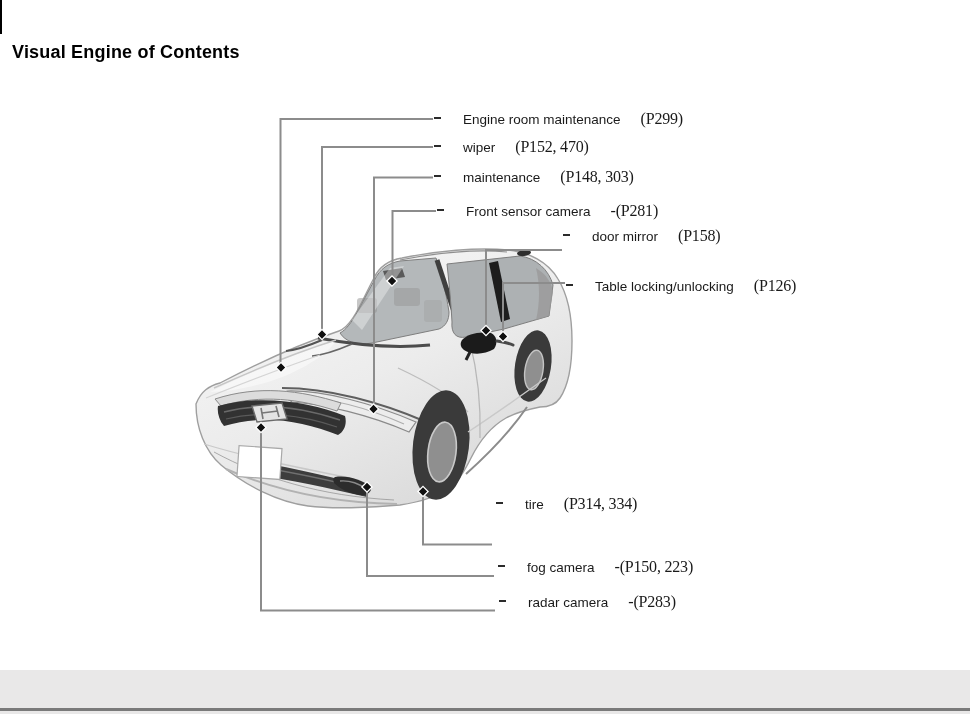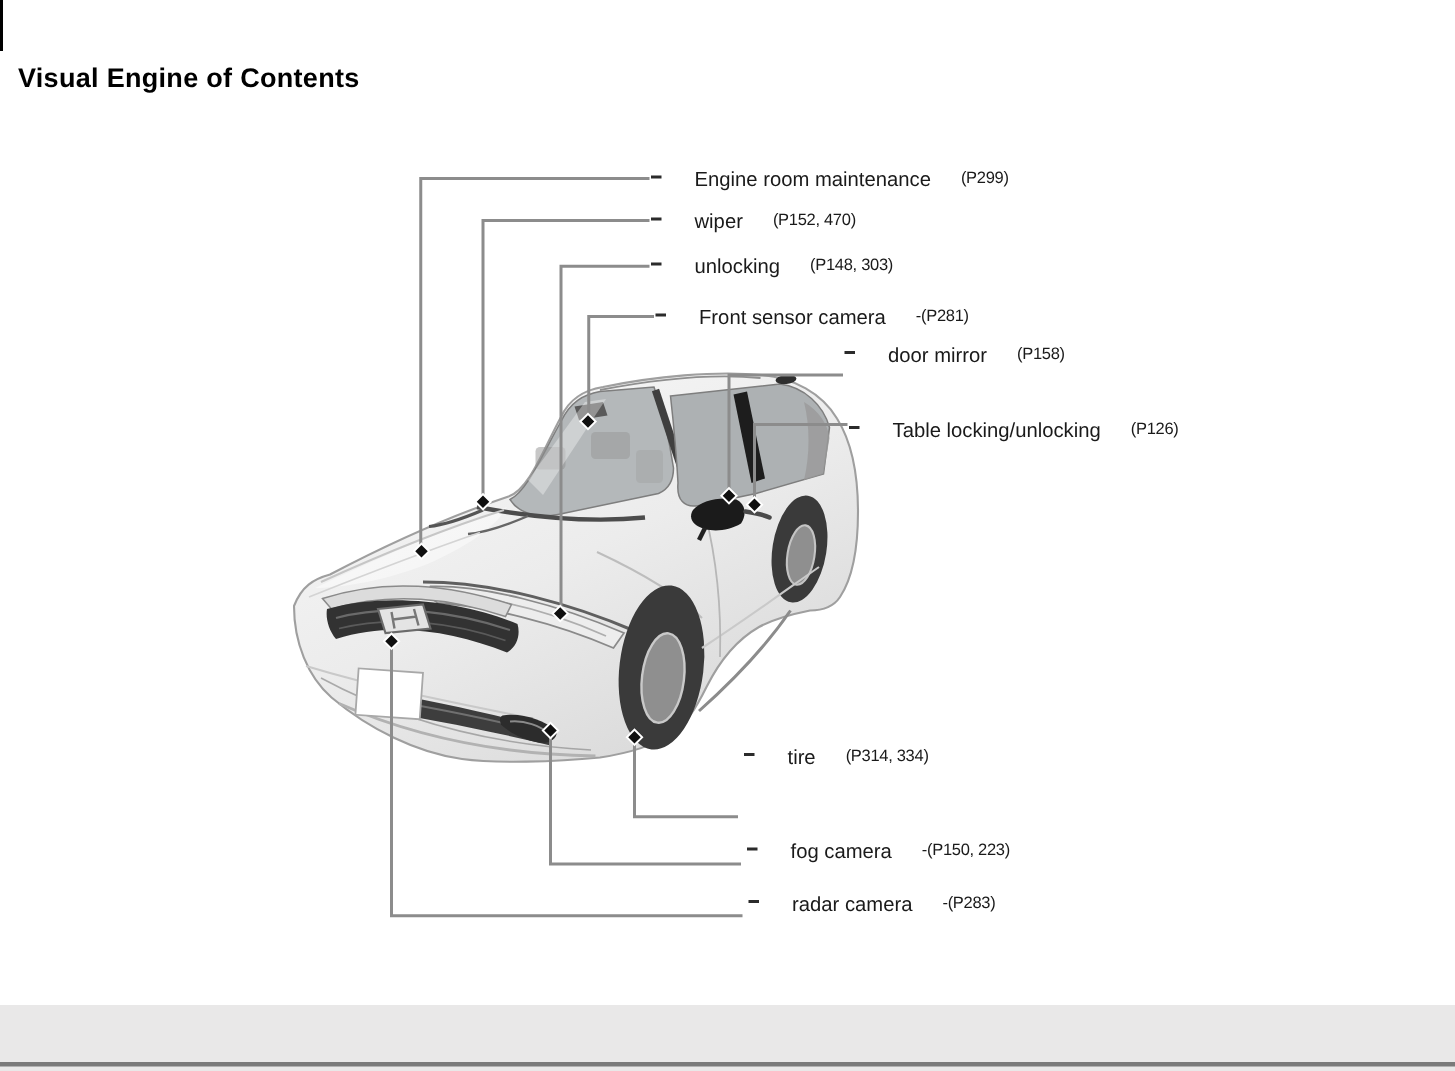--- a/index.html
+++ b/index.html
@@ -16,21 +16,21 @@
   #diagram-svg { position:absolute; left:0; top:0; }
   .callout {
     position:absolute; display:flex; align-items:center; white-space:nowrap;
     height:18px; color:var(--text,#1a1a1a); cursor:default;gap:20px;
   }
   .tick {
     display:inline-block; width:7px; height:2px; background:#2b2b2b;
     margin-right:2px; transform:translateY(-1px); flex:0 0 auto;
   }
   .c-name  { font-size:13.5px; }
-  .c-pages { font-size:11px; letter-spacing:-0.2px; }
+  .c-pages { font-size:16px; letter-spacing:-0.2px;font-family:Liberation Serif, serif; }
   .footer-band {
     position:absolute; left:0; top:670px; width:970px; height:44px;
     background:var(--footer-band,#e9e8e8);
   }
   .footer-rule {
     position:absolute; left:0; top:708px; width:970px; height:3px;
     background:var(--footer-rule,#7a7a7a);
   }
 </style>
 </head>
@@ -157,21 +157,21 @@
   <span class="c-name">Engine room maintenance</span>
   <span class="c-pages">(P299)</span>
 </div>
 <div class="callout" style="left:434px; top:138px">
   <span class="tick"></span>
   <span class="c-name">wiper</span>
   <span class="c-pages">(P152, 470)</span>
 </div>
 <div class="callout" style="left:434px; top:168px">
   <span class="tick"></span>
-  <span class="c-name">unlocking</span>
+  <span class="c-name">maintenance</span>
   <span class="c-pages">(P148, 303)</span>
 </div>
 <div class="callout" style="left:437px; top:202px">
   <span class="tick"></span>
   <span class="c-name">Front sensor camera</span>
   <span class="c-pages">-(P281)</span>
 </div>
 <div class="callout" style="left:563px; top:227px">
   <span class="tick"></span>
   <span class="c-name">door mirror</span>

